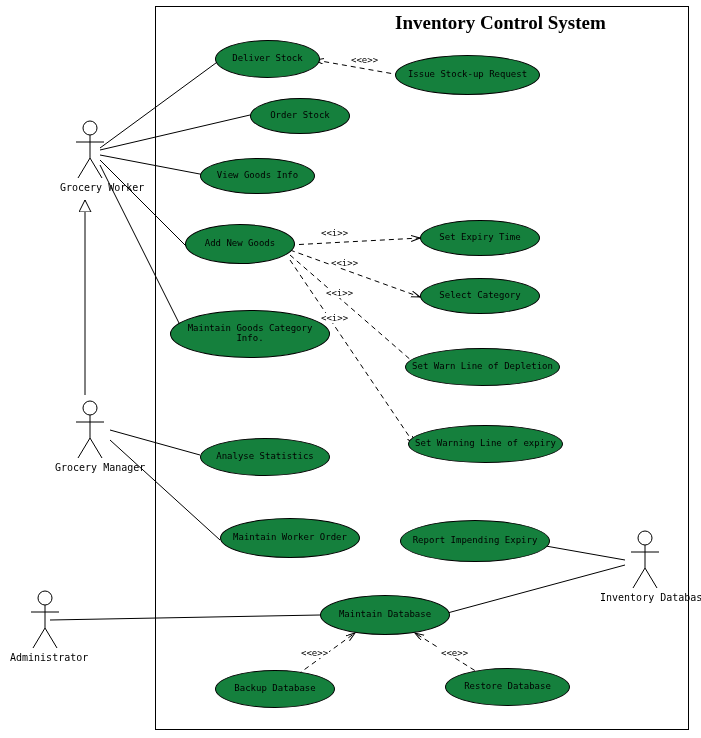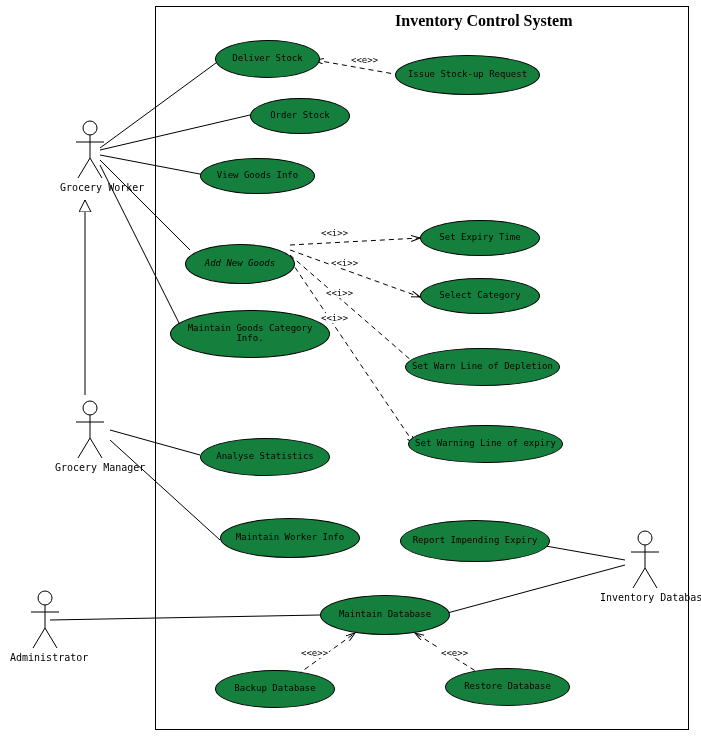--- a/index.html
+++ b/index.html
@@ -15,21 +15,21 @@
     background: #fff;
   }
   .system-box {
     position: absolute;
     border: 1px solid #000;
     box-sizing: border-box;
   }
   .system-title {
     position: absolute;
     font-weight: bold;
-    font-size: 16px;
+    font-size: 19px;
   }
   .actor {
     position: absolute;
     text-align: center;
   }
   .actor svg { display: block; margin: 0 auto; }
   .actor-label {
     font-size: 10px;
     font-family: monospace;
     white-space: nowrap;
@@ -163,35 +163,35 @@
   </div>
 
   <div class="usecase" style="left:215px; top:40px; width:105px; height:38px;">Deliver Stock</div>
 
   <div class="usecase" style="left:395px; top:55px; width:145px; height:40px;">Issue Stock-up Request</div>
 
   <div class="usecase" style="left:250px; top:98px; width:100px; height:36px;">Order Stock</div>
 
   <div class="usecase" style="left:200px; top:158px; width:115px; height:36px;">View Goods Info</div>
 
-  <div class="usecase" style="left:185px; top:244px; width:110px; height:40px;font-style:italic;">Add New Goods</div>
+  <div class="usecase" style="left:185px; top:224px; width:110px; height:40px;">Add New Goods</div>
 
   <div class="usecase" style="left:420px; top:220px; width:120px; height:36px;">Set Expiry Time</div>
 
   <div class="usecase" style="left:420px; top:278px; width:120px; height:36px;">Select Category</div>
 
   <div class="usecase" style="left:405px; top:348px; width:155px; height:38px;">Set Warn Line of Depletion</div>
 
   <div class="usecase" style="left:400px; top:425px; width:155px; height:38px;margin-left:8px;">Set Warning Line of expiry</div>
 
   <div class="usecase" style="left:170px; top:310px; width:160px; height:48px;">Maintain Goods Category Info.</div>
 
   <div class="usecase" style="left:200px; top:438px; width:130px; height:38px;">Analyse Statistics</div>
 
-  <div class="usecase" style="left:220px; top:518px; width:140px; height:40px;">Maintain Worker Info</div>
+  <div class="usecase" style="left:220px; top:518px; width:140px; height:40px;">Maintain Worker Order</div>
 
   <div class="usecase" style="left:400px; top:520px; width:150px; height:42px;">Report Impending Expiry</div>
 
   <div class="usecase" style="left:320px; top:595px; width:130px; height:40px;">Maintain Database</div>
 
   <div class="usecase" style="left:215px; top:670px; width:120px; height:38px;">Backup Database</div>
 
   <div class="usecase" style="left:445px; top:668px; width:125px; height:38px;">Restore Database</div>
 
 </div>

